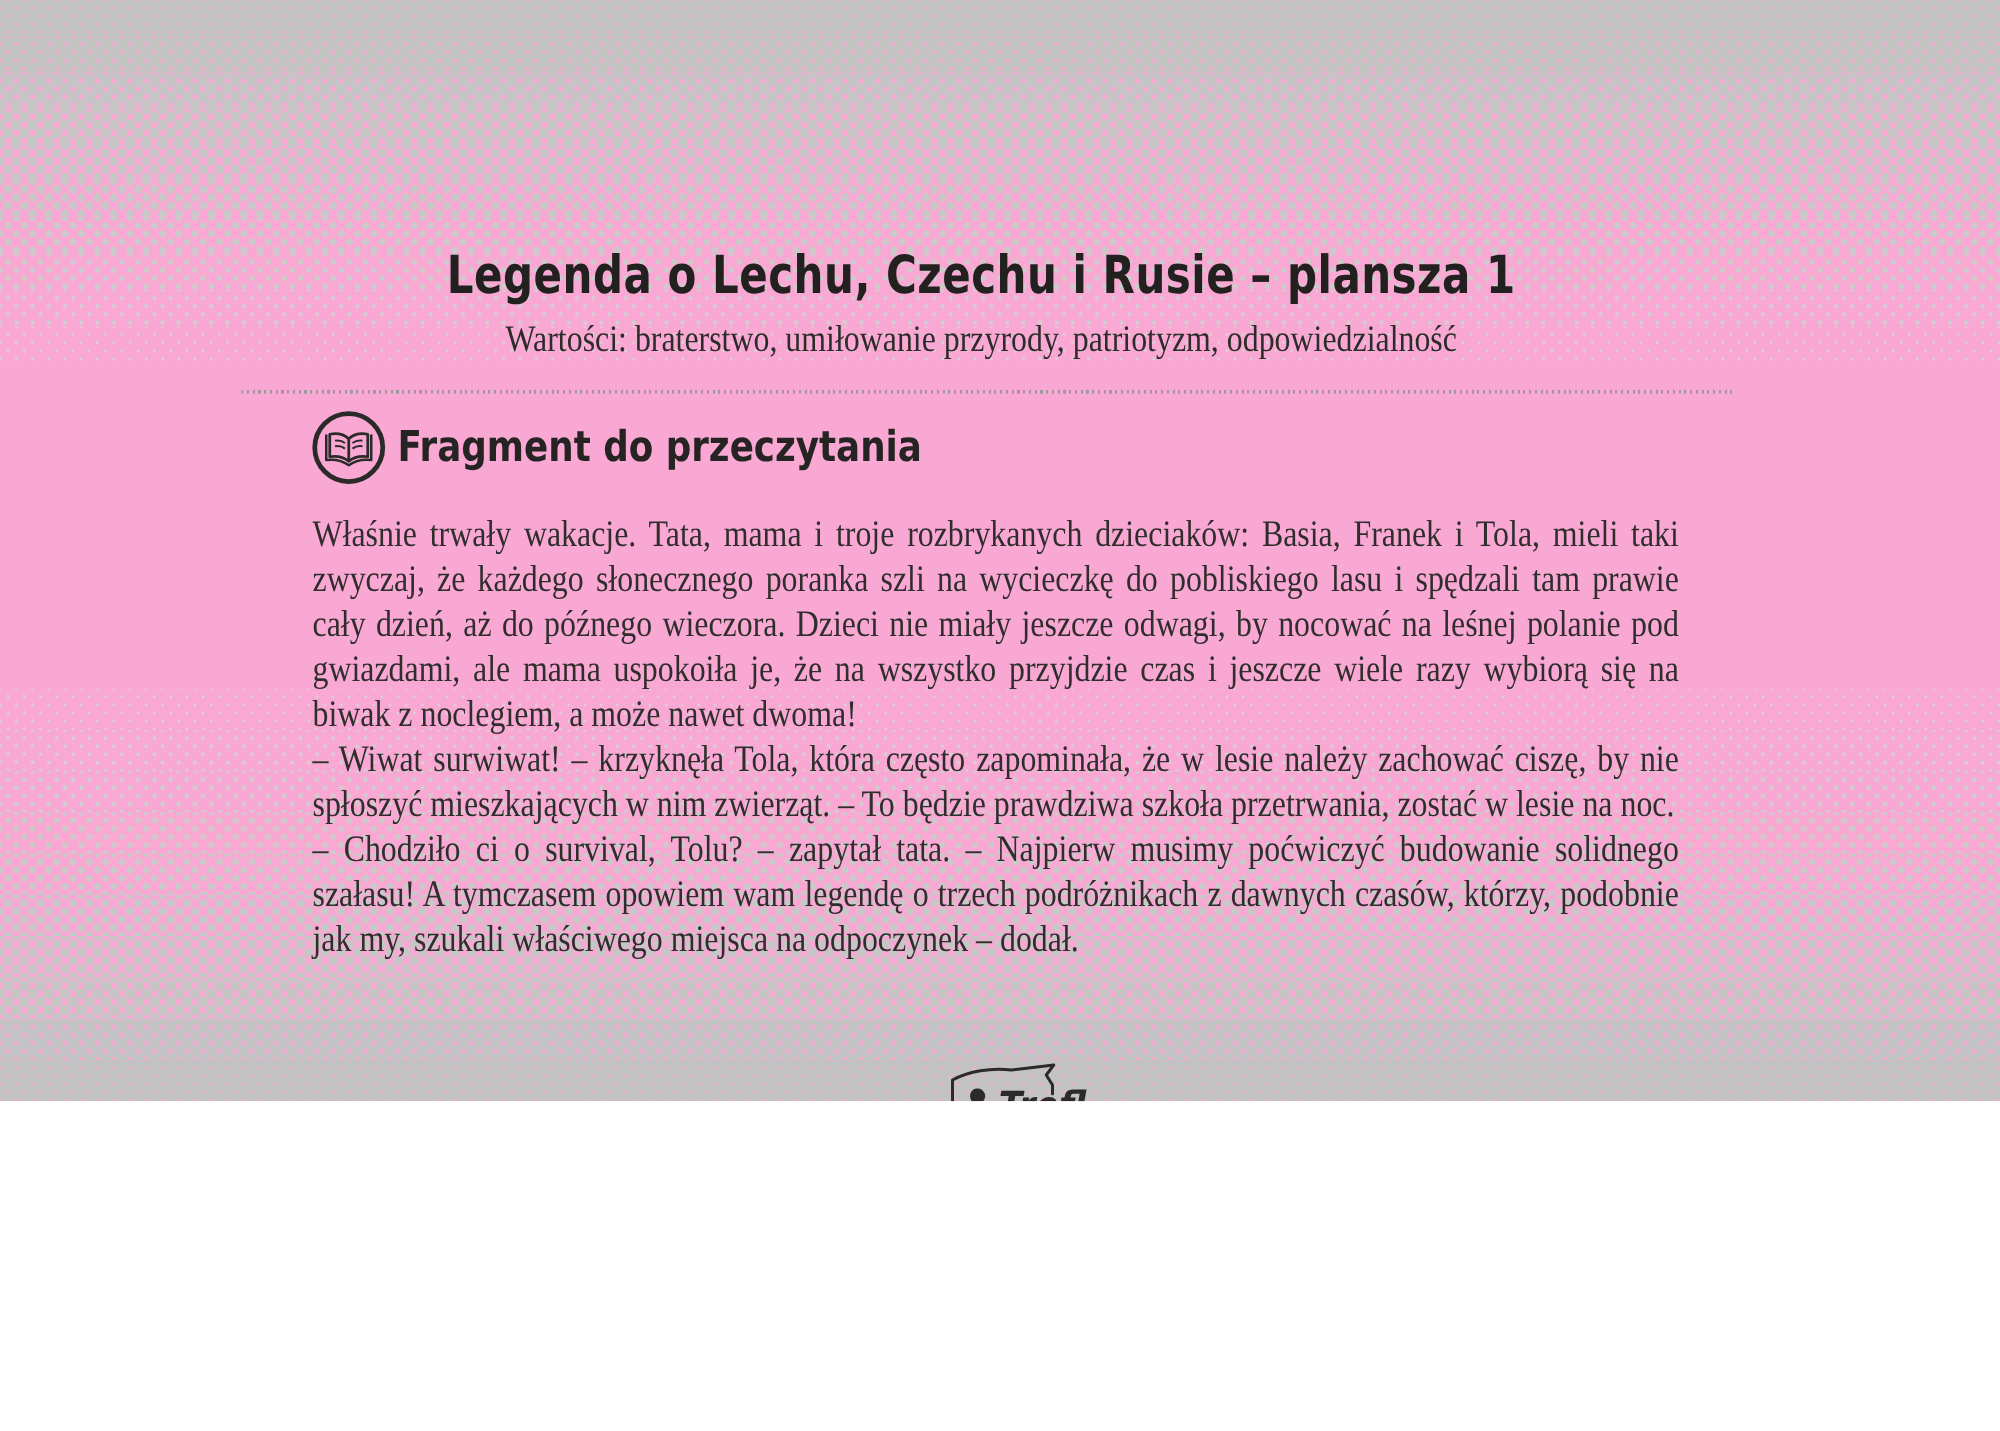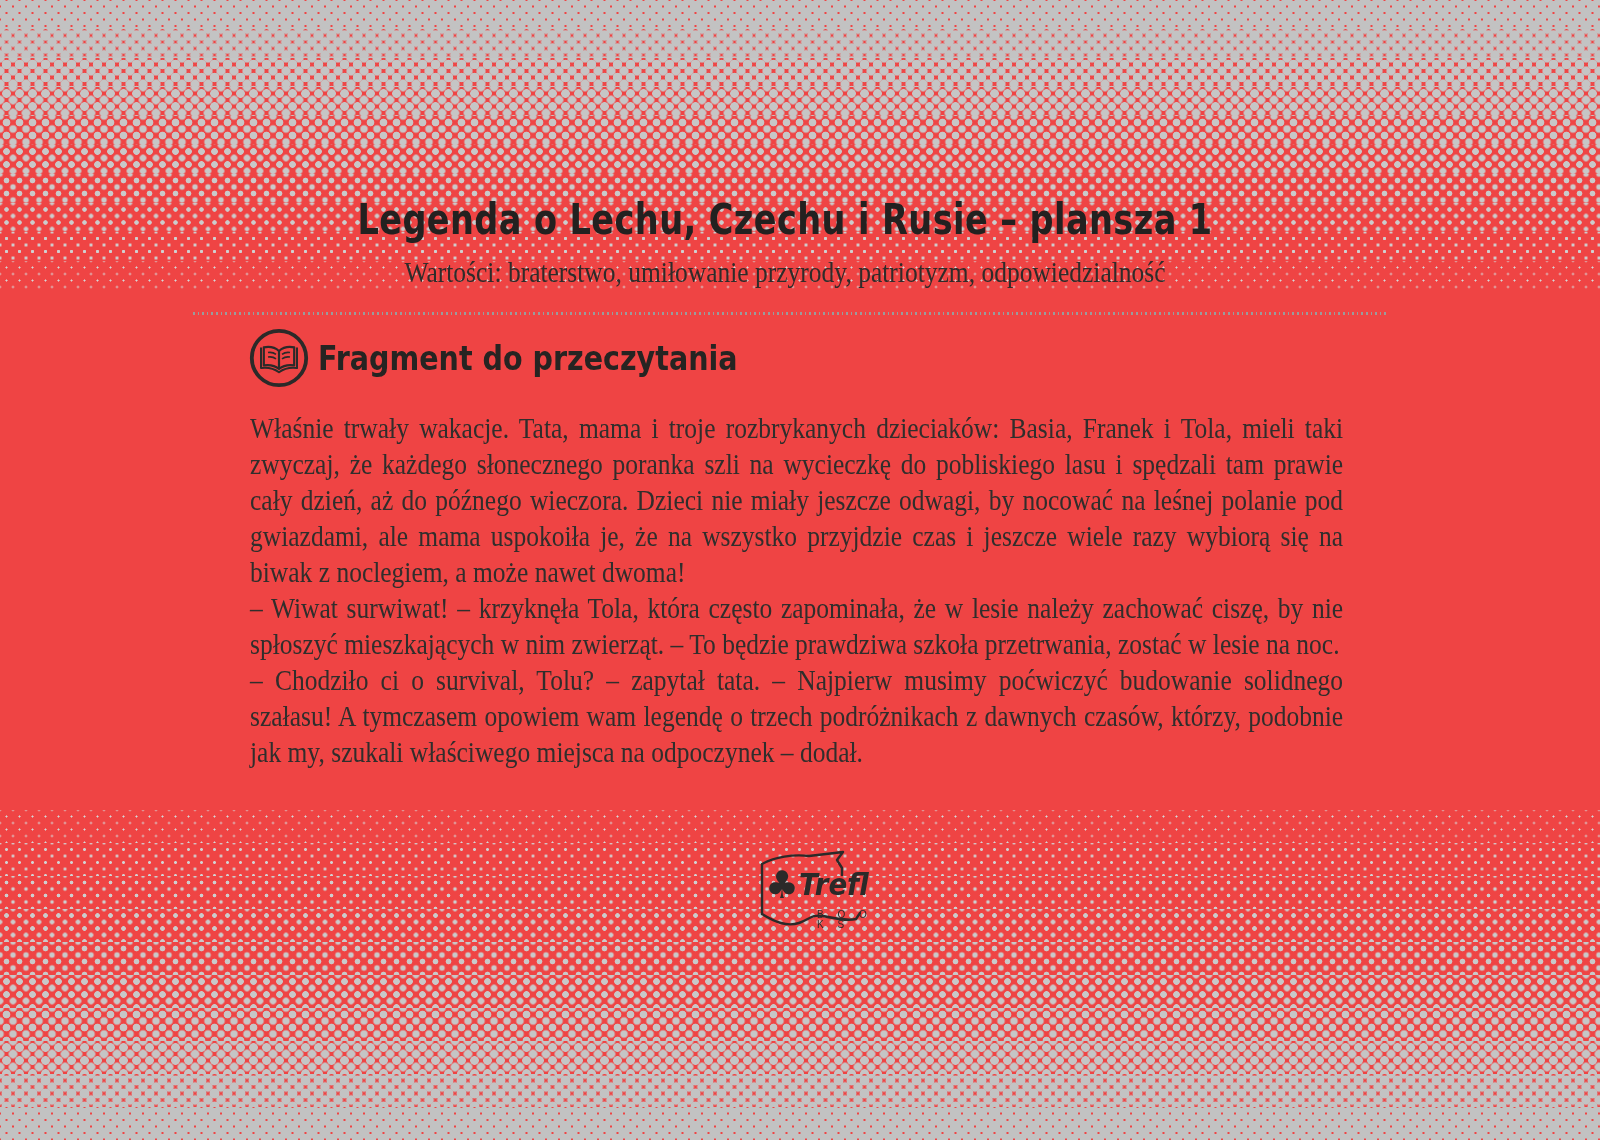--- a/index.html
+++ b/index.html
@@ -1,20 +1,20 @@
 <!DOCTYPE html>
 <html lang="pl"><head>
 <meta charset="utf-8">
 <style>
   html,body{margin:0;padding:0;background:#ffffff;}
   #page{
     position:relative;
-    width:1600px;height:1140px;
+    width:1600px;height:881px;
     overflow:hidden;
-    background:#ef4444;
+    background:#f9a8d4;
     font-family:"Liberation Serif", serif;
   }
 
   
   .halftone{position:absolute;left:0;right:0;z-index:0;}
   .halftone-top{top:0;}
   .halftone-bottom{bottom:0;}
   .strip{
     height:29px;
     background-image:

